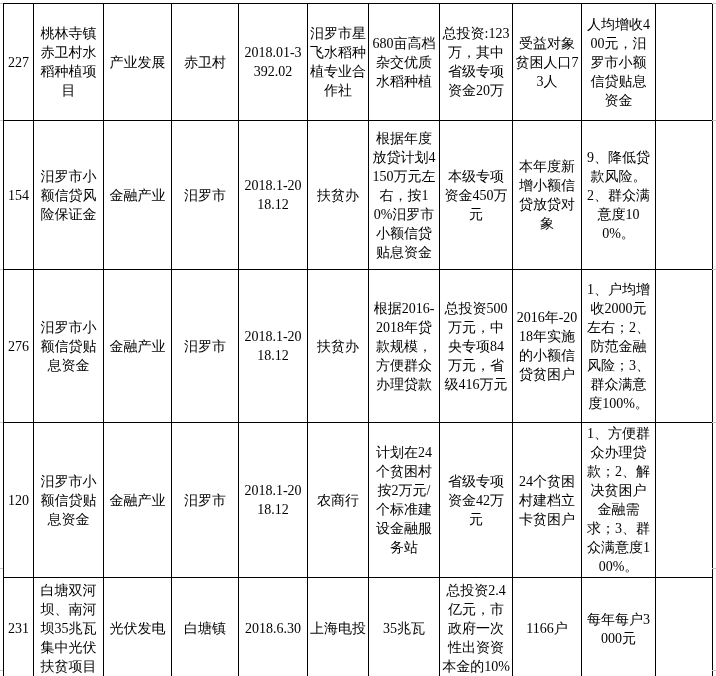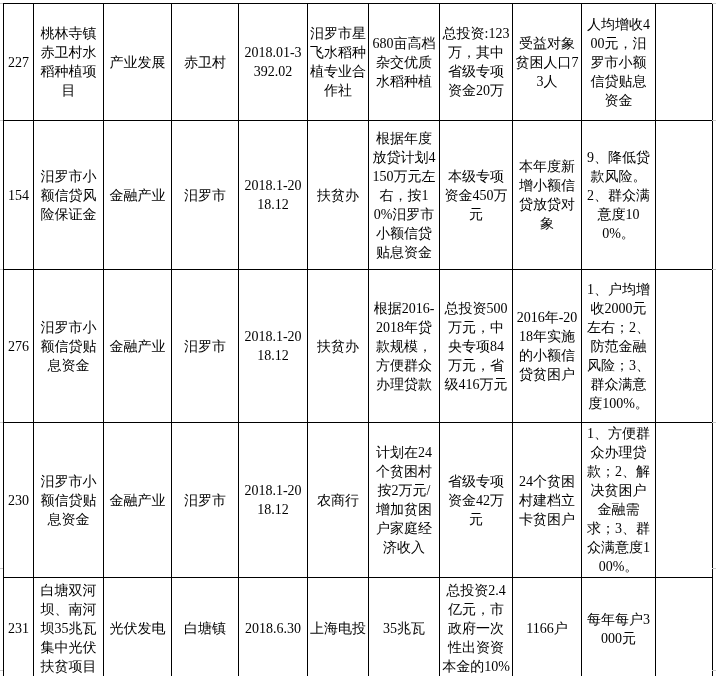--- a/index.html
+++ b/index.html
@@ -101,27 +101,27 @@
         <td>汨罗市</td>
         <td>2018.1-2018.12</td>
         <td>扶贫办</td>
         <td>根据2016-2018年贷款规模，方便群众办理贷款</td>
         <td>总投资500万元，中央专项84万元，省级416万元</td>
         <td>2016年-2018年实施的小额信贷贫困户</td>
         <td>1、户均增收2000元左右；2、防范金融风险；3、群众满意度100%。</td>
         <td></td>
       </tr>
       <tr class="r4">
-        <td>230</td>
+        <td>120</td>
         <td>汨罗市小额信贷贴息资金</td>
         <td>金融产业</td>
         <td>汨罗市</td>
         <td>2018.1-2018.12</td>
         <td>农商行</td>
-        <td>计划在24个贫困村按2万元/增加贫困户家庭经济收入</td>
+        <td>计划在24个贫困村按2万元/个标准建设金融服务站</td>
         <td>省级专项资金42万元</td>
         <td>24个贫困村建档立卡贫困户</td>
         <td>1、方便群众办理贷款；2、解决贫困户金融需求；3、群众满意度100%。</td>
         <td></td>
       </tr>
       <tr class="r5">
         <td>231</td>
         <td>白塘双河坝、南河坝35兆瓦集中光伏扶贫项目</td>
         <td>光伏发电</td>
         <td>白塘镇</td>

